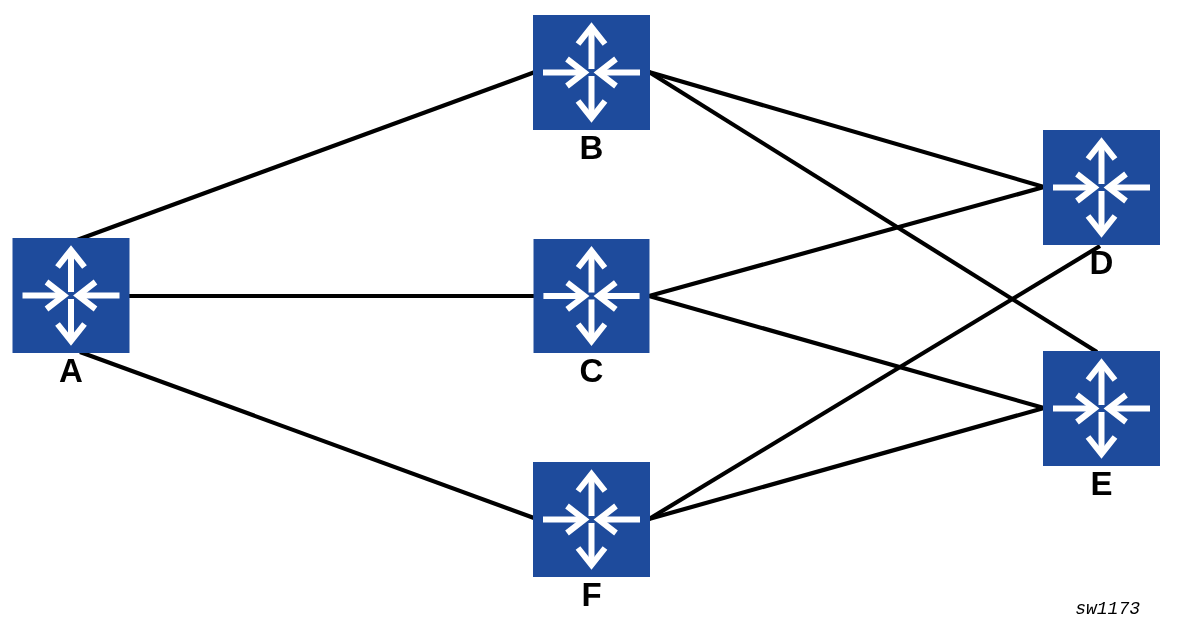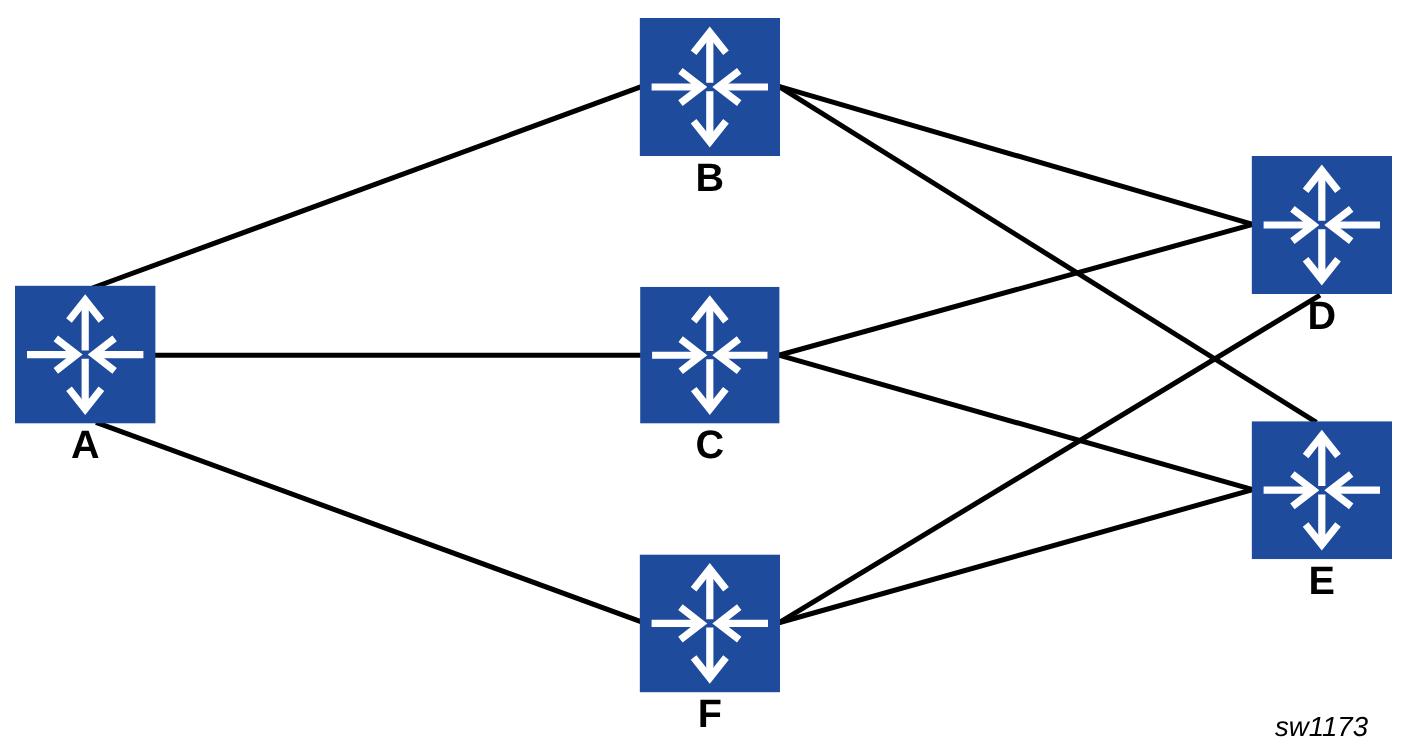--- a/index.html
+++ b/index.html
@@ -47,23 +47,23 @@
     font-weight: bold;
     font-size: 33px;
     line-height: 1.0;
     color: #000000;
     font-family: "Liberation Sans", sans-serif;
   }
   .watermark {
     position: absolute;
     right: 38px;
     bottom: 7px;
-    font-family: Liberation Sans, sans-serif;
+    font-family: Liberation Mono, monospace;
     font-style: italic;
-    font-size: 23px;
+    font-size: 18px;
     color: #000000;
   }
 </style>
 </head>
 <body>
 
 <div class="canvas">
   <svg class="links-layer" viewBox="0 0 1178 626" xmlns="http://www.w3.org/2000/svg">
       <line x1="77" y1="240" x2="535" y2="72" stroke="#000000" stroke-width="4.2"></line>
       <line x1="129" y1="296" x2="534" y2="296" stroke="#000000" stroke-width="4.2"></line>

